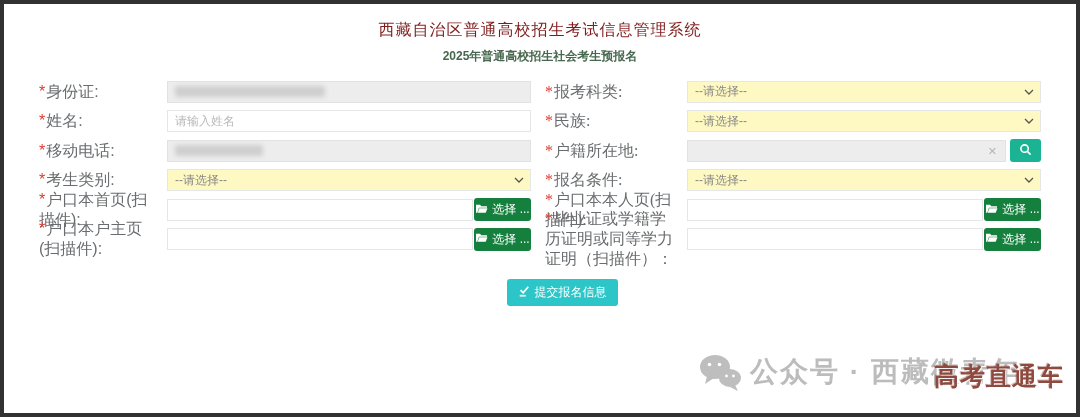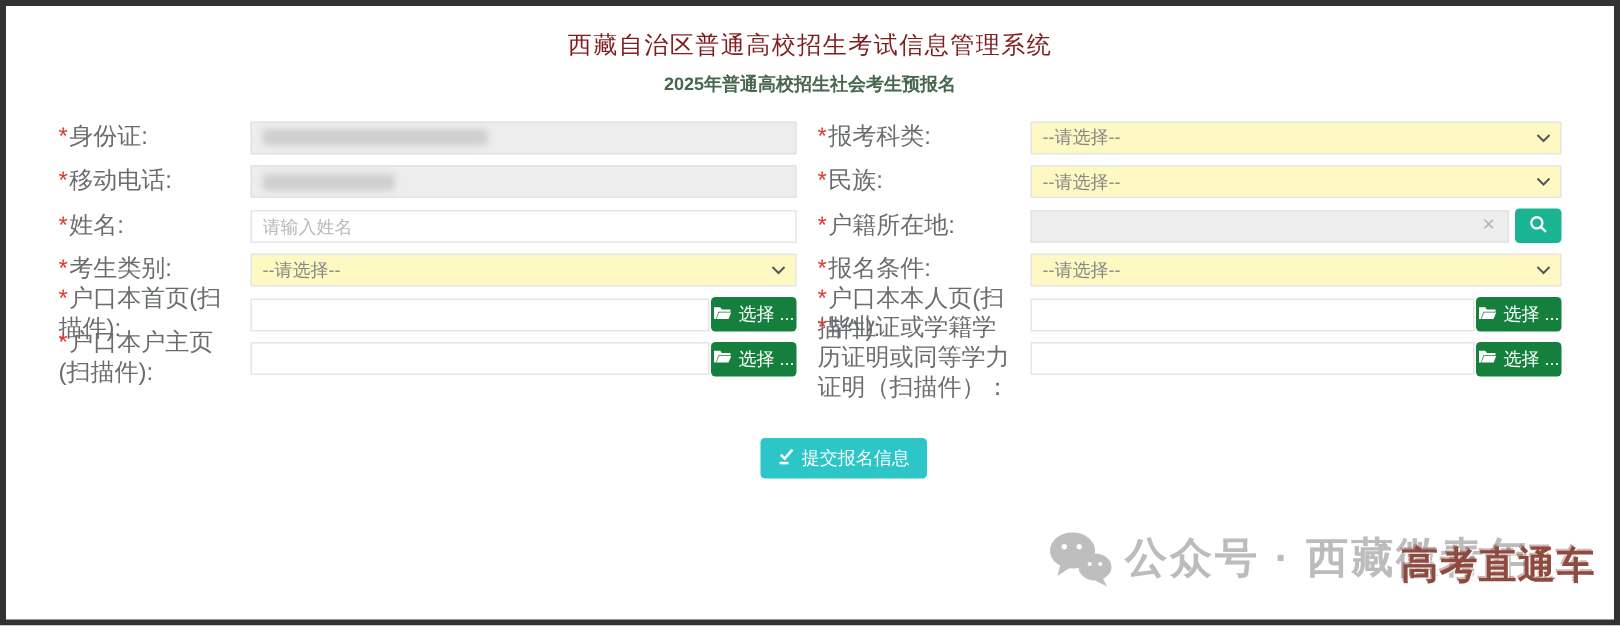--- a/index.html
+++ b/index.html
@@ -17,21 +17,21 @@
   .form-grid {
     margin:12px auto 0 auto; width:1002px;
     display:grid; grid-template-columns:492px 496px; column-gap:14px;
     grid-template-rows:repeat(6,29.5px); grid-auto-flow:column; align-items:center;
   }
   .form-row { display:flex; align-items:center; width:100%; }
   .form-label {
     flex:0 0 128px; padding-right:9px;
     font-size:16px; color:#6a6d6f; line-height:1.25;
   }
-  .col-right .form-label { flex:0 0 142px; }
+  .col-right .form-label { flex:0 0 142px;font-family:Liberation Serif, serif; }
   .req { color:#e03a2f; margin-right:1px; }
   .control { flex:1; position:relative; display:flex; align-items:center; }
   .input {
     width:100%; height:22px; border:1px solid #e5e6e7; background:#fff;
     font-size:12px; color:#888; padding:0 7px; display:flex; align-items:center;
   }
   .input.disabled { background:#ededed; border-color:#e2e2e2; }
   .redacted { display:inline-block; height:11px; background:#cfcfcf; border-radius:2px; filter:blur(2px); }
   .redacted.long { width:150px; }
   .redacted.short { width:88px; }
@@ -55,21 +55,21 @@
   .residence-input { flex:1; height:22px; border:1px solid #e2e2e2; background:#ededed; position:relative; }
   .clear-x {
     position:absolute; right:8px; top:50%; transform:translateY(-50%);
     color:#b5b5b5; font-size:11px; line-height:1; cursor:pointer;
   }
   .btn-search {
     flex:0 0 31px; height:23px; margin-left:4px; border:none; border-radius:3px;
     background:#1ab394; display:flex; align-items:center; justify-content:center; cursor:pointer;
   }
   
-  .submit-wrap { text-align:center; margin-top:38px;padding-left:44px; }
+  .submit-wrap { text-align:center; margin-top:25px;padding-left:44px; }
   .btn-submit {
     display:inline-flex; align-items:center; gap:5px; border:none; border-radius:3px;
     background:#2cc6c8; color:#fff; font-size:12px; padding:5px 11px; cursor:pointer;
   }
   
   .watermark { position:absolute; right:18px; bottom:18px; width:360px; height:46px; }
   .wechat-icon { position:absolute; left:0; bottom:2px; width:44px; height:40px; opacity:.85; }
   .wm-account {
     position:absolute; left:52px; bottom:4px; font-size:28px; color:#bcbcbc;
     letter-spacing:2px; font-weight:bold; white-space:nowrap;
@@ -95,32 +95,32 @@
     <div class="form-row">
       <div class="form-label"><span class="req">*</span><span>身份证:</span></div>
       <div class="control">
         <div class="input disabled">
             <span class="redacted long"></span>
           </div>
       </div>
     </div>
 
     <div class="form-row">
+      <div class="form-label"><span class="req">*</span><span>姓名:</span></div>
+      <div class="control">
+        <input class="input" type="text" placeholder="请输入姓名" style="">
+      </div>
+    </div>
+
+    <div class="form-row">
       <div class="form-label"><span class="req">*</span><span>移动电话:</span></div>
       <div class="control">
         <div class="input disabled">
             <span class="redacted short"></span>
           </div>
-      </div>
-    </div>
-
-    <div class="form-row">
-      <div class="form-label"><span class="req">*</span><span>姓名:</span></div>
-      <div class="control">
-        <input class="input" type="text" placeholder="请输入姓名" style="">
       </div>
     </div>
 
     <div class="form-row">
       <div class="form-label"><span class="req">*</span><span>考生类别:</span></div>
       <div class="control">
         <div class="select">
             <span>--请选择--</span>
           </div>
         <span class="chevron">

